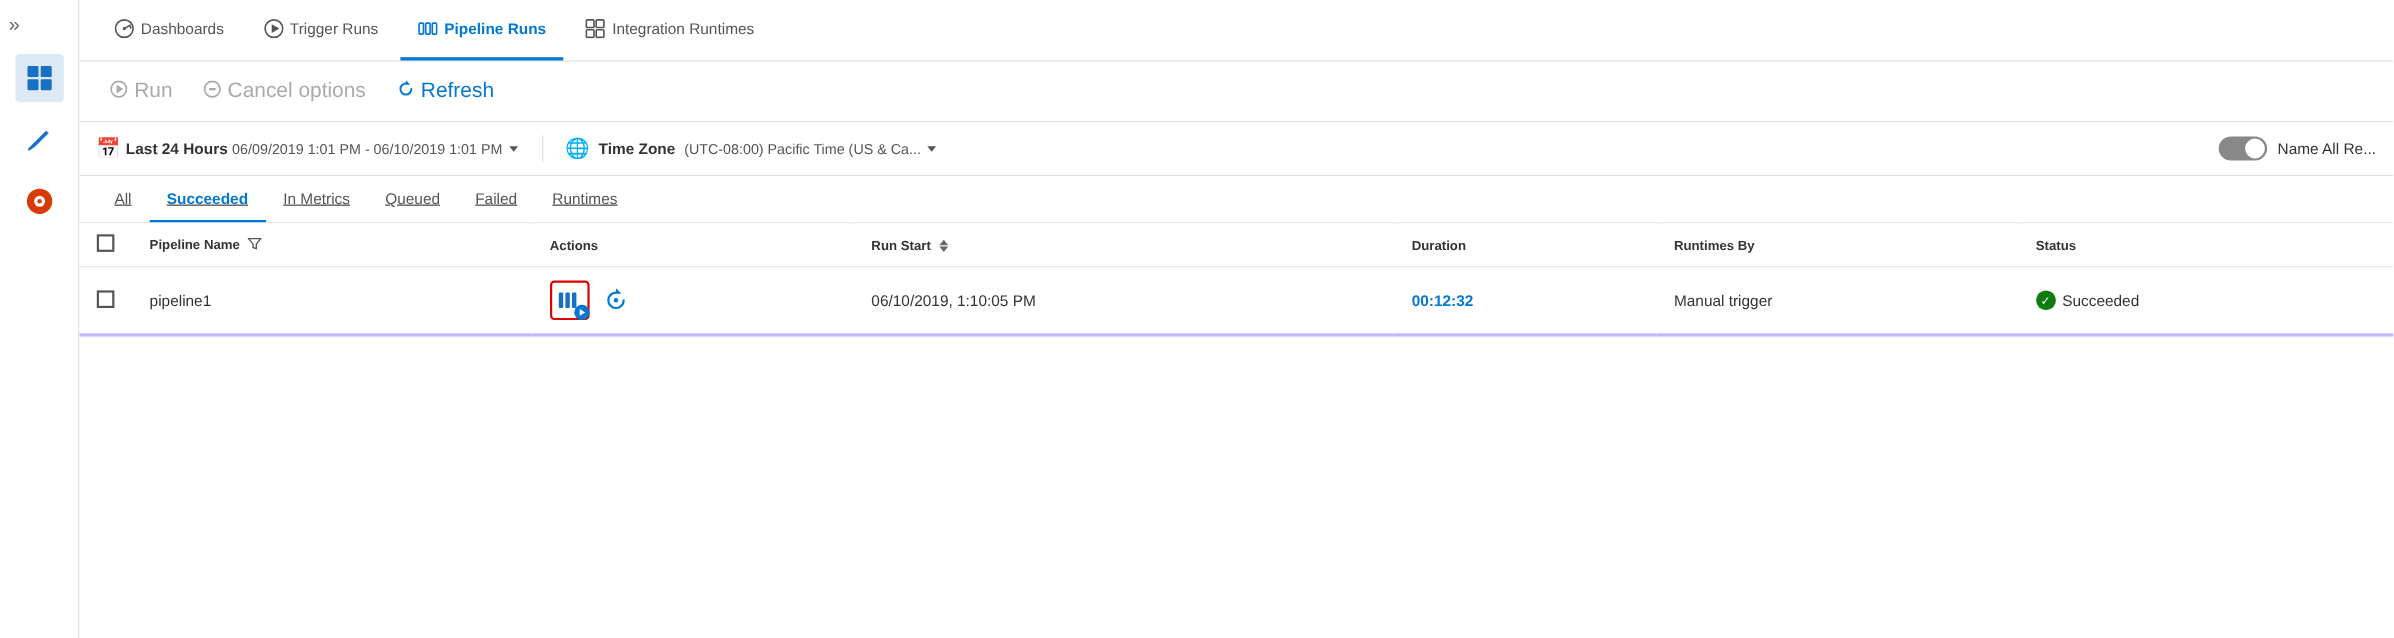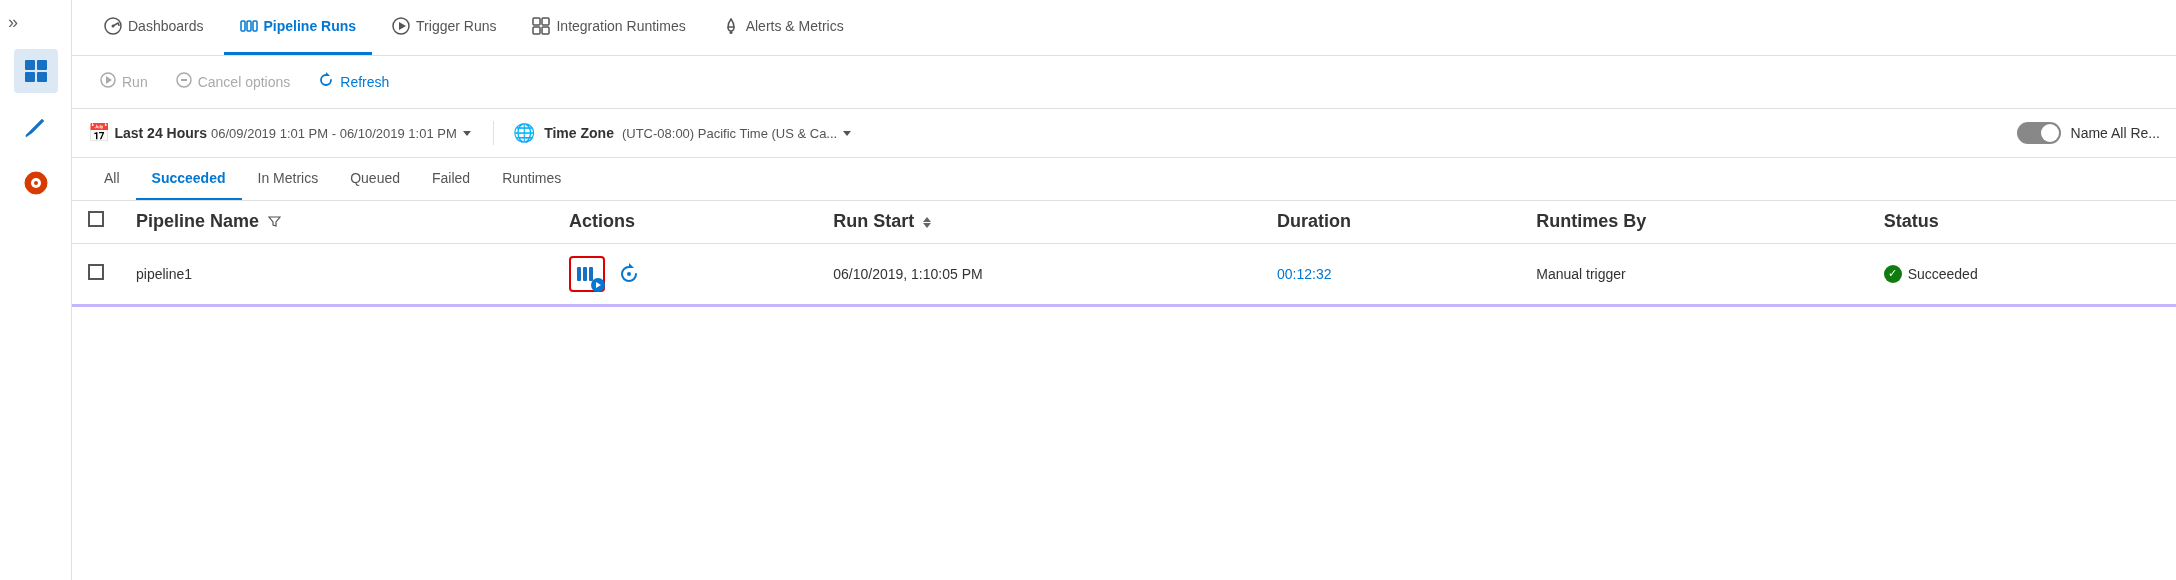--- a/index.html
+++ b/index.html
@@ -94,21 +94,21 @@
     }
     .toolbar-btn {
       display: flex;
       align-items: center;
       gap: 6px;
       padding: 6px 12px;
       cursor: pointer;
       border: none;
       background: none;
       color: #555;
-      font-size: 14px;
+      font-size: 19px;
       border-radius: 2px;
     }
     .toolbar-btn.disabled {
       color: #aaa;
       cursor: default;
     }
     .toolbar-btn .btn-icon {
       font-size: 16px;
     }
 
@@ -174,20 +174,21 @@
       transition: right 0.2s;
     }
 
     
     .status-tabs {
       display: flex;
       align-items: center;
       padding: 0 16px;
       gap: 0;
       border-bottom: 1px solid #e0e0e0;
+      text-decoration: underline;
     }
     .status-tab {
       padding: 12px 16px;
       cursor: pointer;
       font-size: 14px;
       color: #555;
       border-bottom: 2px solid transparent;
     }
     .status-tab.active {
       color: #0078d4;
@@ -201,21 +202,21 @@
       overflow: auto;
     }
     table {
       width: 100%;
       border-collapse: collapse;
     }
     thead th {
       padding: 10px 16px;
       text-align: left;
       font-weight: 600;
-      font-size: 18px;
+      font-size: 12px;
       background: #fff;
       border-bottom: 1px solid #e0e0e0;
       white-space: nowrap;
     }
     tbody td {
       padding: 12px 16px;
       font-size: 14px;
       border-bottom: 3px solid #c4b5fd;
       vertical-align: middle;
     }
@@ -262,21 +263,21 @@
       align-items: center;
       justify-content: center;
       width: 32px;
       height: 32px;
       cursor: pointer;
       color: #0078d4;
       font-size: 20px;
     }
     .duration-value {
       color: #0078d4;
-      font-weight: 400;
+      font-weight: 700;
     }
     .status-succeeded {
       display: flex;
       align-items: center;
       gap: 6px;
       color: #333;
     }
     .status-succeeded .check-icon {
       width: 18px;
       height: 18px;
@@ -355,55 +356,47 @@
 
     <div class="top-tab">
       <svg width="18" height="18" viewBox="0 0 18 18" fill="none">
         <circle cx="9" cy="9" r="8" stroke="#555" stroke-width="1.5"></circle>
         <path d="M9 9 L14 6 A6 6 0 0 1 15 9" stroke="#555" stroke-width="1.5" fill="none"></path>
         <circle cx="9" cy="9" r="1.5" fill="#555"></circle>
       </svg>
       <span>Dashboards</span>
     </div>
 
+    <div class="top-tab">
+      <svg width="18" height="18" viewBox="0 0 18 18" fill="none">
+        <circle cx="9" cy="9" r="8" stroke="#555" stroke-width="1.5"></circle>
+        <polygon points="7,5 14,9 7,13" fill="#555"></polygon>
+      </svg>
+      <span>Trigger Runs</span>
+    </div>
+
     <div class="top-tab active">
       <svg width="18" height="18" viewBox="0 0 18 18" fill="none">
         <rect x="1" y="4" width="4" height="10" rx="1" stroke="#0078d4" stroke-width="1.5"></rect>
         <rect x="7" y="4" width="4" height="10" rx="1" stroke="#0078d4" stroke-width="1.5"></rect>
         <rect x="13" y="4" width="4" height="10" rx="1" stroke="#0078d4" stroke-width="1.5"></rect>
       </svg>
       <span>Pipeline Runs</span>
-    </div>
-
-    <div class="top-tab">
-      <svg width="18" height="18" viewBox="0 0 18 18" fill="none">
-        <circle cx="9" cy="9" r="8" stroke="#555" stroke-width="1.5"></circle>
-        <polygon points="7,5 14,9 7,13" fill="#555"></polygon>
-      </svg>
-      <span>Trigger Runs</span>
     </div>
 
     <div class="top-tab">
       <svg width="18" height="18" viewBox="0 0 18 18" fill="none">
         <rect x="1" y="1" width="7" height="7" rx="1" stroke="#555" stroke-width="1.5"></rect>
         <rect x="10" y="1" width="7" height="7" rx="1" stroke="#555" stroke-width="1.5"></rect>
         <rect x="1" y="10" width="7" height="7" rx="1" stroke="#555" stroke-width="1.5"></rect>
         <rect x="10" y="10" width="7" height="7" rx="1" stroke="#555" stroke-width="1.5"></rect>
       </svg>
       <span>Integration Runtimes</span>
     </div>
 
-    <div class="top-tab">
-      <svg width="18" height="18" viewBox="0 0 18 18" fill="none">
-        <path d="M9 2 Q12 6 12 10 H6 Q6 6 9 2Z" stroke="#555" stroke-width="1.5" fill="none"></path>
-        <path d="M6 10 Q6 14 9 14 Q12 14 12 10" stroke="#555" stroke-width="1.5" fill="none"></path>
-        <circle cx="9" cy="15.5" r="1.5" fill="#555"></circle>
-      </svg>
-      <span>Alerts &amp; Metrics</span>
-    </div>
   </div>
 
   <div class="toolbar">
     <button class="toolbar-btn disabled">
       <span class="btn-icon">
         <svg width="16" height="16" viewBox="0 0 16 16" fill="none">
           <circle cx="8" cy="8" r="7" stroke="#aaa" stroke-width="1.5"></circle>
           <polygon points="6,4 12,8 6,12" fill="#aaa"></polygon>
         </svg>
       </span>

